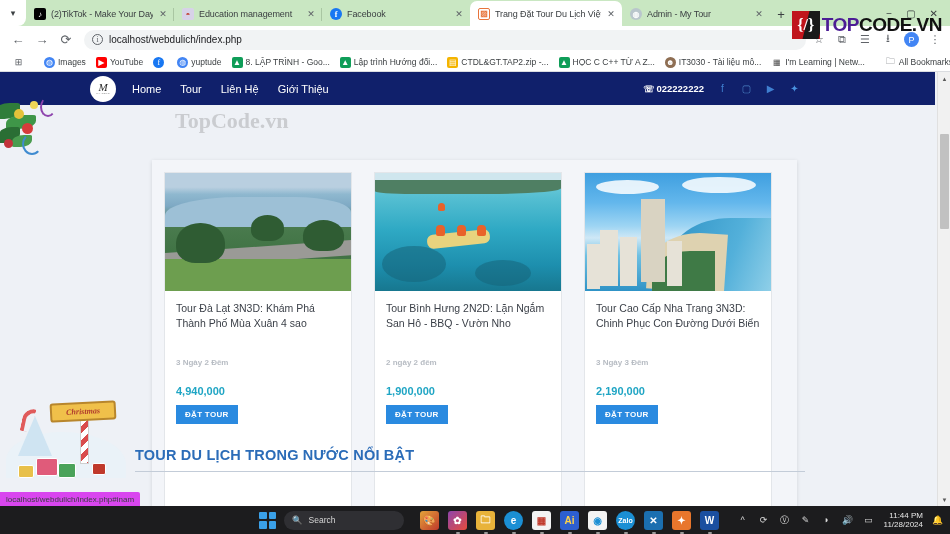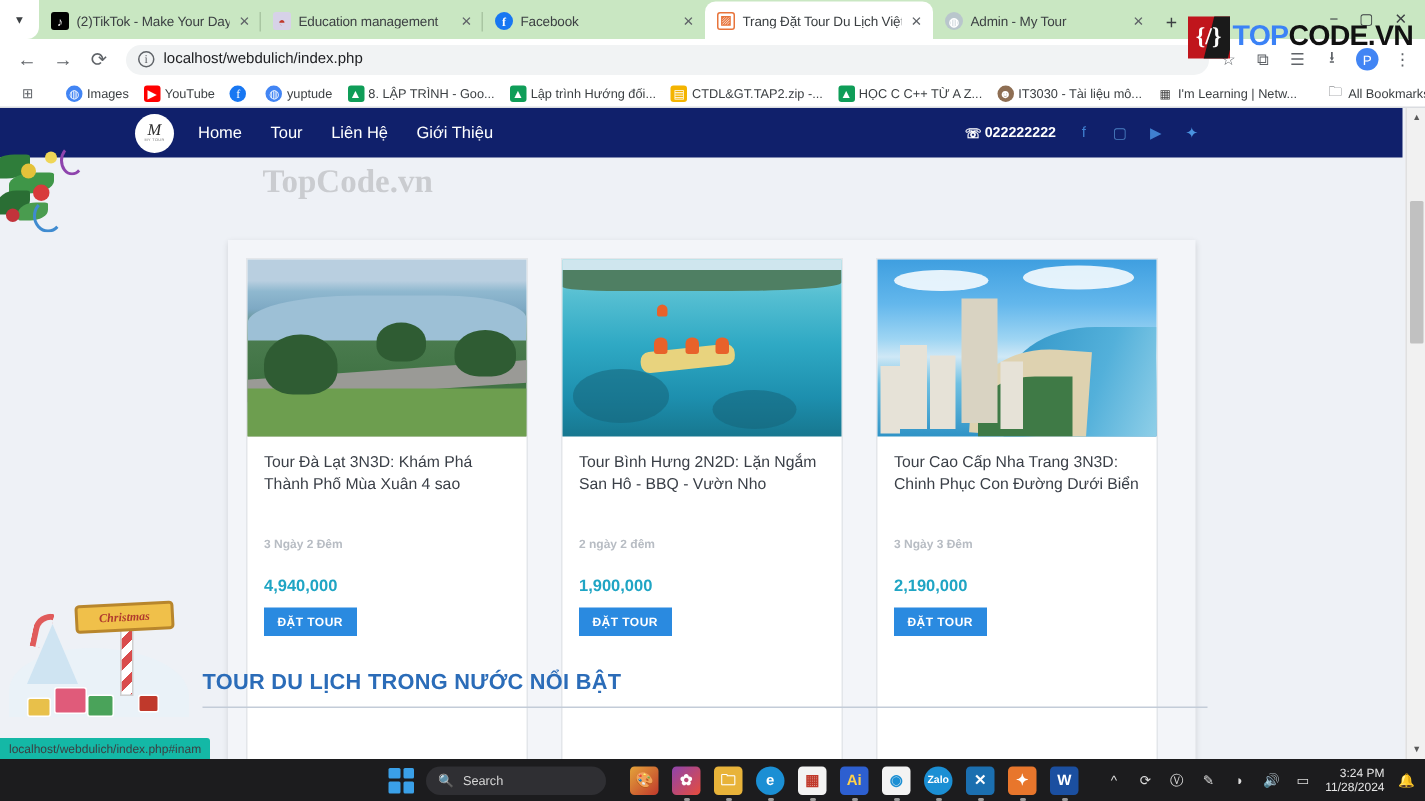--- a/index.html
+++ b/index.html
@@ -74,21 +74,21 @@
   }
   .tc-badge::after {
     content: ""; position: absolute; left: 50%; top: -4px; width: 16px; height: 36px;
     background: #1a1a1a; transform: skewX(-14deg);
   }
   .tc-badge span { position: relative; z-index: 2; }
   .tc-text {
     font-size: 19px; font-weight: bold; letter-spacing: -0.5px;
     font-family: "Liberation Sans", sans-serif; margin-left: 2px;
   }
-  .tc-text .t1 { color: #3b82f6; }
+  .tc-text .t1 { color: #4c1d95; }
   .tc-text .t2 { color: #111111; }
 
   
   .omnibar {
     position: absolute; top: 26px; left: 0; width: 950px; height: 27px;
     background: #ffffff; display: flex; align-items: center; padding: 0 6px;
   }
   .nav-btn {
     width: 24px; height: 24px; display: flex; align-items: center; justify-content: center;
     color: #5f6368; font-size: 13px;
@@ -296,21 +296,21 @@
     position: absolute; background: #2f7d3a; border-radius: 60% 10% 60% 10%;
   }
   .xmas-top .ball { position: absolute; border-radius: 50%; }
   .xmas-top .ribbon {
     position: absolute; border: 2px solid #3f8bd0; border-radius: 50%;
     border-right-color: transparent; border-top-color: transparent;
   }
 
   
   .status-bubble {
-    position: absolute; left: 0; bottom: 0; height: 14px; background: #14b8a6;
+    position: absolute; left: 0; bottom: 0; height: 14px; background: #d946ef;
     font-size: 8px; color: #3c4043; display: flex; align-items: center;
     padding: 0 6px; z-index: 30; border-top-right-radius: 2px;
   }
 
   
   .pscroll {
     position: absolute; right: 0; top: 72px; width: 13px; height: 434px;
     background: #f1f1f1; border-left: 1px solid #e0e0e0; z-index: 25;
   }
   .pscroll .arr {
@@ -656,20 +656,20 @@
 
     <div class="tb-right">
       <span class="tray-ico">^</span>
       <span class="tray-ico">⟳</span>
       <span class="tray-ico">Ⓥ</span>
       <span class="tray-ico">✎</span>
       <span class="tray-ico">◗</span>
       <span class="tray-ico">🔊</span>
       <span class="tray-ico">▭</span>
       <span class="tb-clock">
-        <div>3:24 PM</div>
+        <div>11:44 PM</div>
         <div>11/28/2024</div>
       </span>
       <span class="tray-ico" style="color:#4aa3e8;">🔔</span>
     </div>
   </div>
 
 </div>
 
 </body></html>

